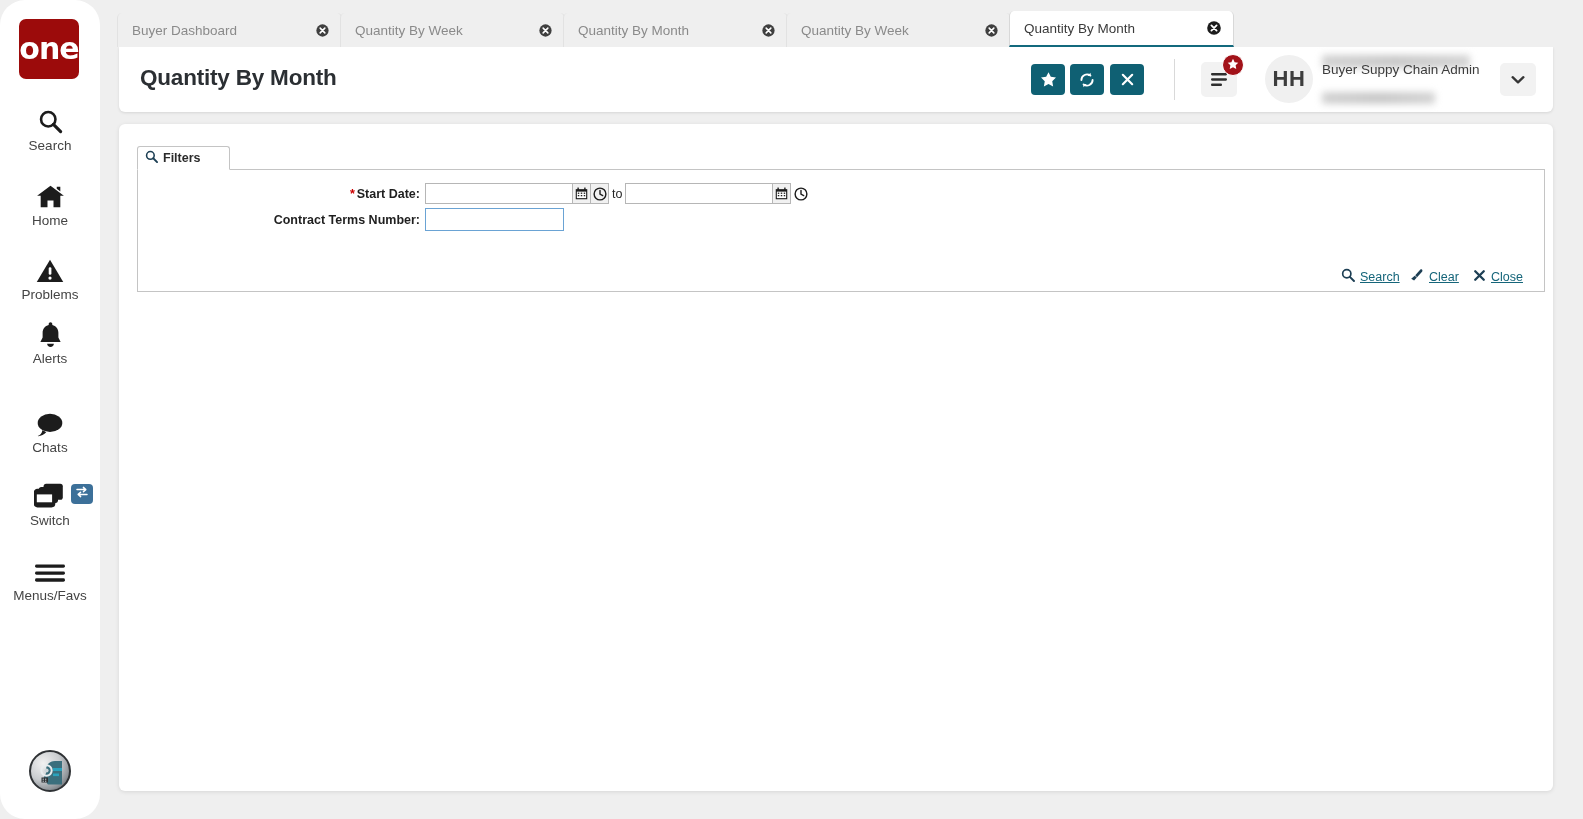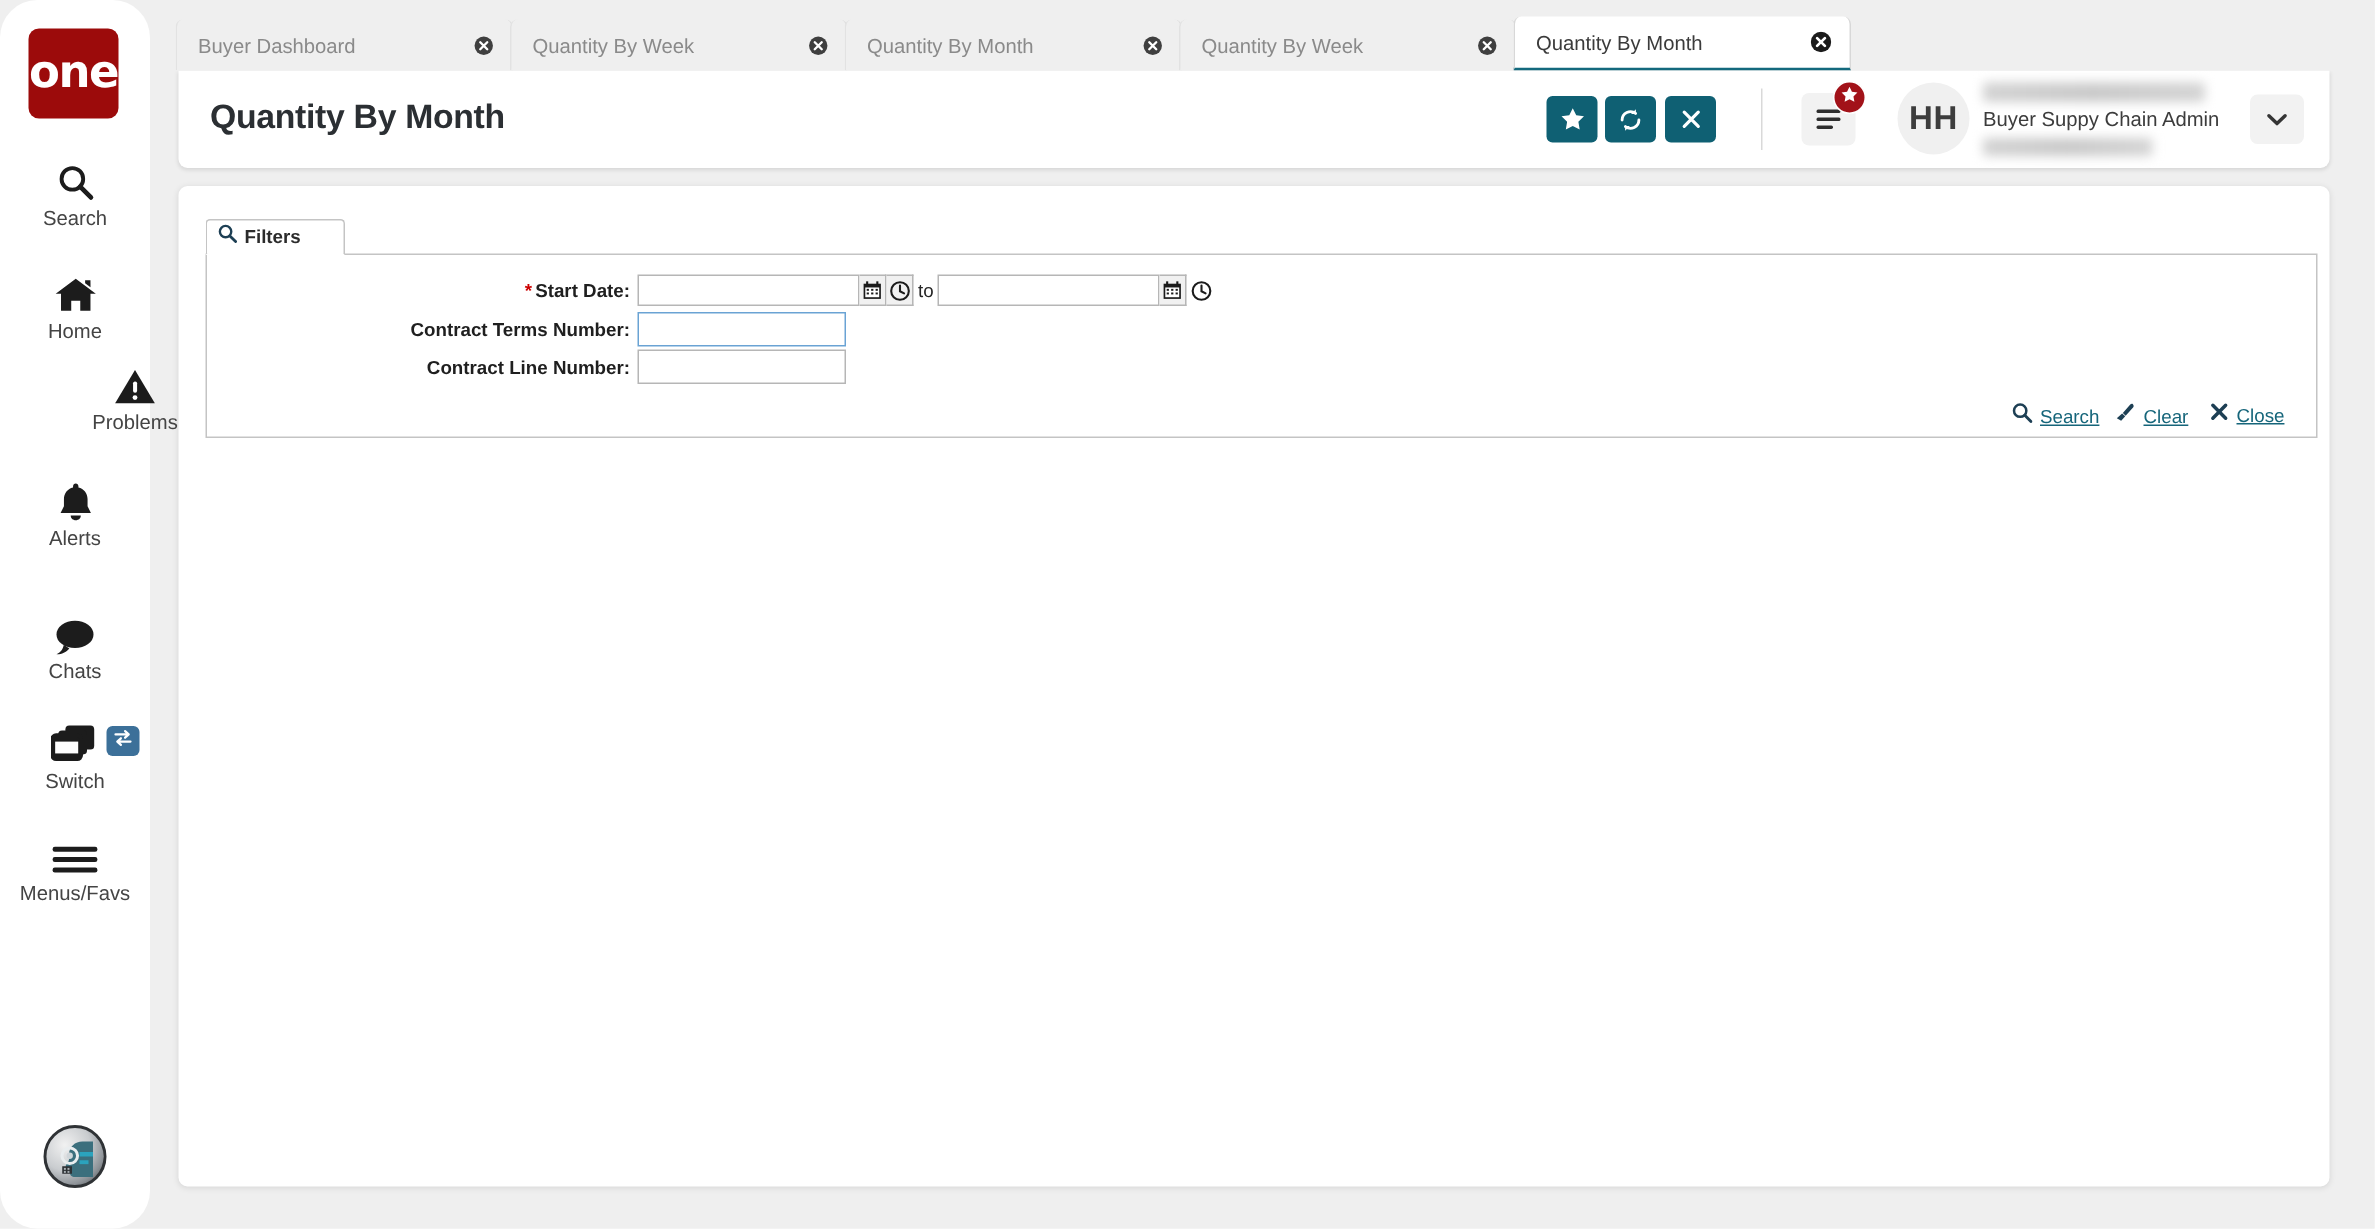--- a/index.html
+++ b/index.html
@@ -172,21 +172,21 @@
     position: absolute; left: 1203px; top: 8px;
     width: 170px; height: 48px;
   }
   .blur-bar {
     position: absolute;
     background: linear-gradient(90deg,#d2d2d2,#c9c9c9,#d4d4d4);
     filter: blur(3.5px);
     border-radius: 2px;
   }
   #user-role {
-    position: absolute; left: 0; top: 17px;
+    position: absolute; left: 0; top: 7px;
     font-size: 13.5px; color: #3c3c3c;
     white-space: nowrap;
   }
   #user-chevron {
     position: absolute; left: 1381px; top: 16px;
     width: 36px; height: 33px;
     background: #f2f2f2;
     border-radius: 5px;
     display: flex; align-items: center; justify-content: center;
     cursor: pointer;
@@ -303,21 +303,21 @@
   <div class="rail-item" style="top:178px;">
     <div class="rail-ico">
       <svg width="29" height="27" viewBox="0 0 26 24">
           <path d="M13 2.4 1 11.4h3.2v10.2h6.1v-6h5.4v6h6.1V11.4H25z" fill="#1c1c1c"></path>
           <path d="M18.6 3.3h3.2v4.2l-3.2-2.4z" fill="#1c1c1c"></path>
         </svg>
     </div>
     <div class="rail-lbl">Home</div>
   </div>
 
-  <div class="rail-item" style="top:239px;margin-left:40px;">
+  <div class="rail-item" style="top:252px;">
     <div class="rail-ico">
       <svg width="28" height="27" viewBox="0 0 26 24">
           <path d="M13 2 0.7 22.6h24.6z" fill="#1c1c1c"></path>
           <rect x="11.8" y="9" width="2.5" height="7" rx="1.2" fill="#ffffff"></rect>
           <circle cx="13" cy="19" r="1.5" fill="#ffffff"></circle>
         </svg>
     </div>
     <div class="rail-lbl">Problems</div>
   </div>
 
@@ -564,24 +564,20 @@
             <path d="M7.5 3.6v4.1l2.9 1.5" fill="none" stroke="#1c1c1c" stroke-width="1.5" stroke-linecap="round"></path>
           </svg>
       </div>
     </div>
 
     <div class="frow" style="top:38px; width:100%;">
       <div class="flabel" style="left:0px; width:282px; top:5px;">Contract Terms Number:</div>
       <input class="txtin focused" style="left: 287px; top: 0px; width: 139px; height: 23px;" value="">
     </div>
 
-    <div class="frow" style="top:63px; width:100%;">
-      <div class="flabel" style="left:0px; width:282px; top:5px;">Contract Line Number:</div>
-      <input class="txtin" style="left: 287px; top: 0px; width: 139px; height: 23px;" value="">
-    </div>
 
     <div class="actlink" style="left:1203px;">
       <span>
         <svg width="14" height="14" viewBox="0 0 15 15">
             <circle cx="6.2" cy="6.2" r="4.4" fill="none" stroke="#1d3f54" stroke-width="1.8"></circle>
             <line x1="9.5" y1="9.5" x2="13.9" y2="13.9" stroke="#1d3f54" stroke-width="2.1" stroke-linecap="round"></line>
           </svg>
       </span>
       <span class="al-text">Search</span>
     </div>

